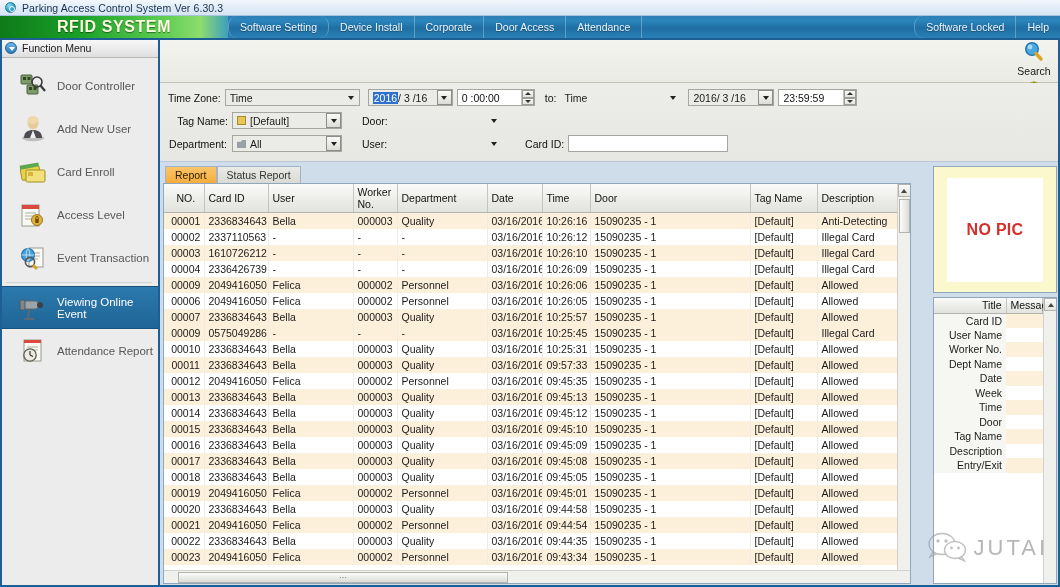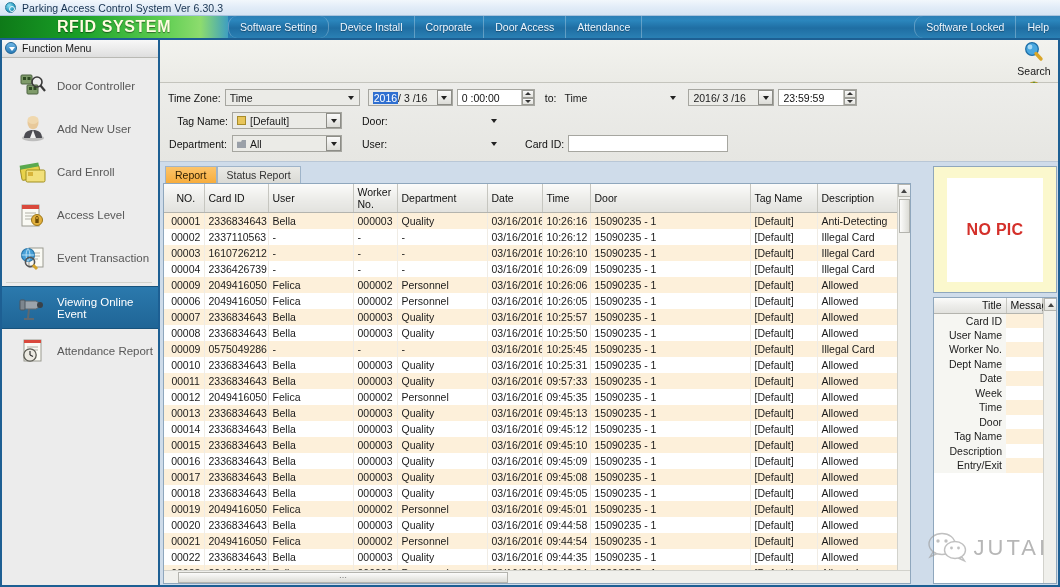--- a/index.html
+++ b/index.html
@@ -691,32 +691,20 @@
                         <td class="d-allowed">Allowed</td>
                       </tr>
                       <tr class="odd">
                         <td class="num">00007</td>
                         <td>2336834643</td>
                         <td>Bella</td>
                         <td>000003</td>
                         <td>Quality</td>
                         <td>03/16/2016</td>
                         <td>10:25:57</td>
-                        <td>15090235 - 1</td>
-                        <td>[Default]</td>
-                        <td class="d-allowed">Allowed</td>
-                      </tr>
-                      <tr class="even">
-                        <td class="num">00008</td>
-                        <td>2336834643</td>
-                        <td>Bella</td>
-                        <td>000003</td>
-                        <td>Quality</td>
-                        <td>03/16/2016</td>
-                        <td>10:25:50</td>
                         <td>15090235 - 1</td>
                         <td>[Default]</td>
                         <td class="d-allowed">Allowed</td>
                       </tr>
                       <tr class="odd">
                         <td class="num">00009</td>
                         <td>0575049286</td>
                         <td>-</td>
                         <td>-</td>
                         <td>-</td>

